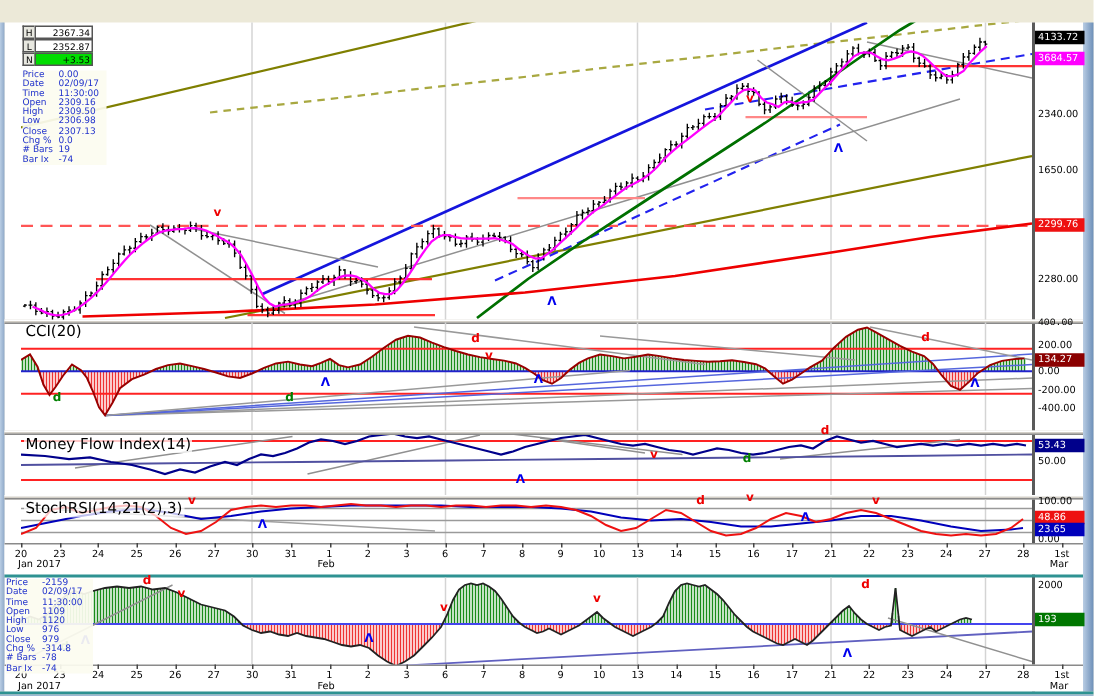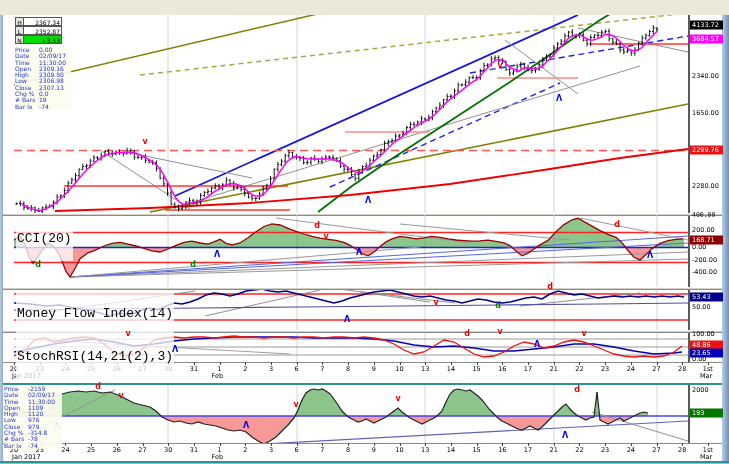--- a/index.html
+++ b/index.html
@@ -25,21 +25,21 @@
   #right-border{left:722px;top:15px;width:7px;height:446px;background:linear-gradient(90deg,#b9cde4,#6d8fb8);}
   #chart-bg{left:3px;top:15px;width:719px;height:446px;background:#ffffff;}
   #axis-divider{left:688px;top:15px;width:2px;height:446px;background:#5a5a5a;}
   .separator{left:3px;width:719px;height:3px;background:#d4d0c8;border-top:1px solid #ffffff;
     border-bottom:1px solid #8a8a8a;box-sizing:border-box;}
   .axis-strip{left:3px;width:719px;background:#ffffff;border-top:1px solid #8a8a8a;box-sizing:border-box;}
   .teal-line{left:3px;width:719px;height:2px;background:#2e9292;}
   #bottom-teal{left:0px;top:461px;width:729px;height:2px;background:#2e9292;}
   #bottom-gray{left:0px;top:463px;width:729px;height:1px;background:#9db8d2;}
   
-  .panel-title{font-size:13px;color:#000;background:rgba(255,255,255,0.75);padding:15px 1px;white-space:nowrap;z-index:6;font-family:Liberation Mono, monospace;}
+  .panel-title{font-size:10px;color:#000;background:rgba(255,255,255,0.75);padding:0 1px;white-space:nowrap;z-index:6;}
   .ytick{left:692px;font-size:6.5px;color:#000;transform:translateY(-50%);white-space:nowrap;z-index:5;}
   .ytag{left:690px;width:33px;height:9px;font-size:6.5px;color:#fff;line-height:9px;
     padding-left:2px;box-sizing:border-box;transform:translateY(-50%);white-space:nowrap;z-index:6;}
   .xlab{font-size:6.5px;color:#000;transform:translateX(-50%);white-space:nowrap;z-index:5;}
   .xsub{font-size:6.5px;color:#000;white-space:nowrap;z-index:5;}
   .xtick{width:1px;height:3px;background:#444;z-index:5;}
   .mk{position:absolute;font-size:8px;font-weight:bold;line-height:8px;z-index:7;transform:translate(-50%,-50%);}
   .mk.red{color:#ee0000;} .mk.blue{color:#0000ee;} .mk.green{color:#008000;}
   
   #quote-box{left:15px;top:17px;width:47px;z-index:8;}
@@ -921,21 +921,21 @@
       <div class="abs ytick" style="top: 113px;">1650.00</div>
       <div class="abs ytick" style="top: 186px;">2280.00</div>
       <div class="abs ytag" style="top: 25px; background: rgb(0, 0, 0);">4133.72</div>
       <div class="abs ytag" style="top: 39px; background: rgb(255, 0, 255);">3684.57</div>
       <div class="abs ytag" style="top: 150px; background: rgb(238, 17, 17);">2299.76</div>
       <div class="abs ytick" style="top: 215px; font-family: Liberation Mono, monospace;">400.00</div>
       <div class="abs ytick" style="top: 230px;">200.00</div>
       <div class="abs ytick" style="top: 247px;">0.00</div>
       <div class="abs ytick" style="top: 260px;">-200.00</div>
       <div class="abs ytick" style="top: 272px;">-400.00</div>
-      <div class="abs ytag" style="top: 240px; background: rgb(139, 0, 0);">168.71</div>
+      <div class="abs ytag" style="top: 240px; background: rgb(139, 0, 0);">134.27</div>
       <div class="abs ytick" style="top: 307px;">50.00</div>
       <div class="abs ytag" style="top: 297px; background: rgb(0, 0, 139);">53.43</div>
       <div class="abs ytick" style="top: 334px;">100.00</div>
       <div class="abs ytick" style="top: 359px;">0.00</div>
       <div class="abs ytag" style="top: 345px; background: rgb(238, 17, 17);">48.86</div>
       <div class="abs ytag" style="top: 353px; background: rgb(0, 0, 187);">23.65</div>
       <div class="abs ytick" style="top: 390px;">2000</div>
       <div class="abs ytag" style="top: 413px; background: rgb(0, 119, 0);">193</div>
     </div>
   <div class="abs" id="xaxis-layer">

